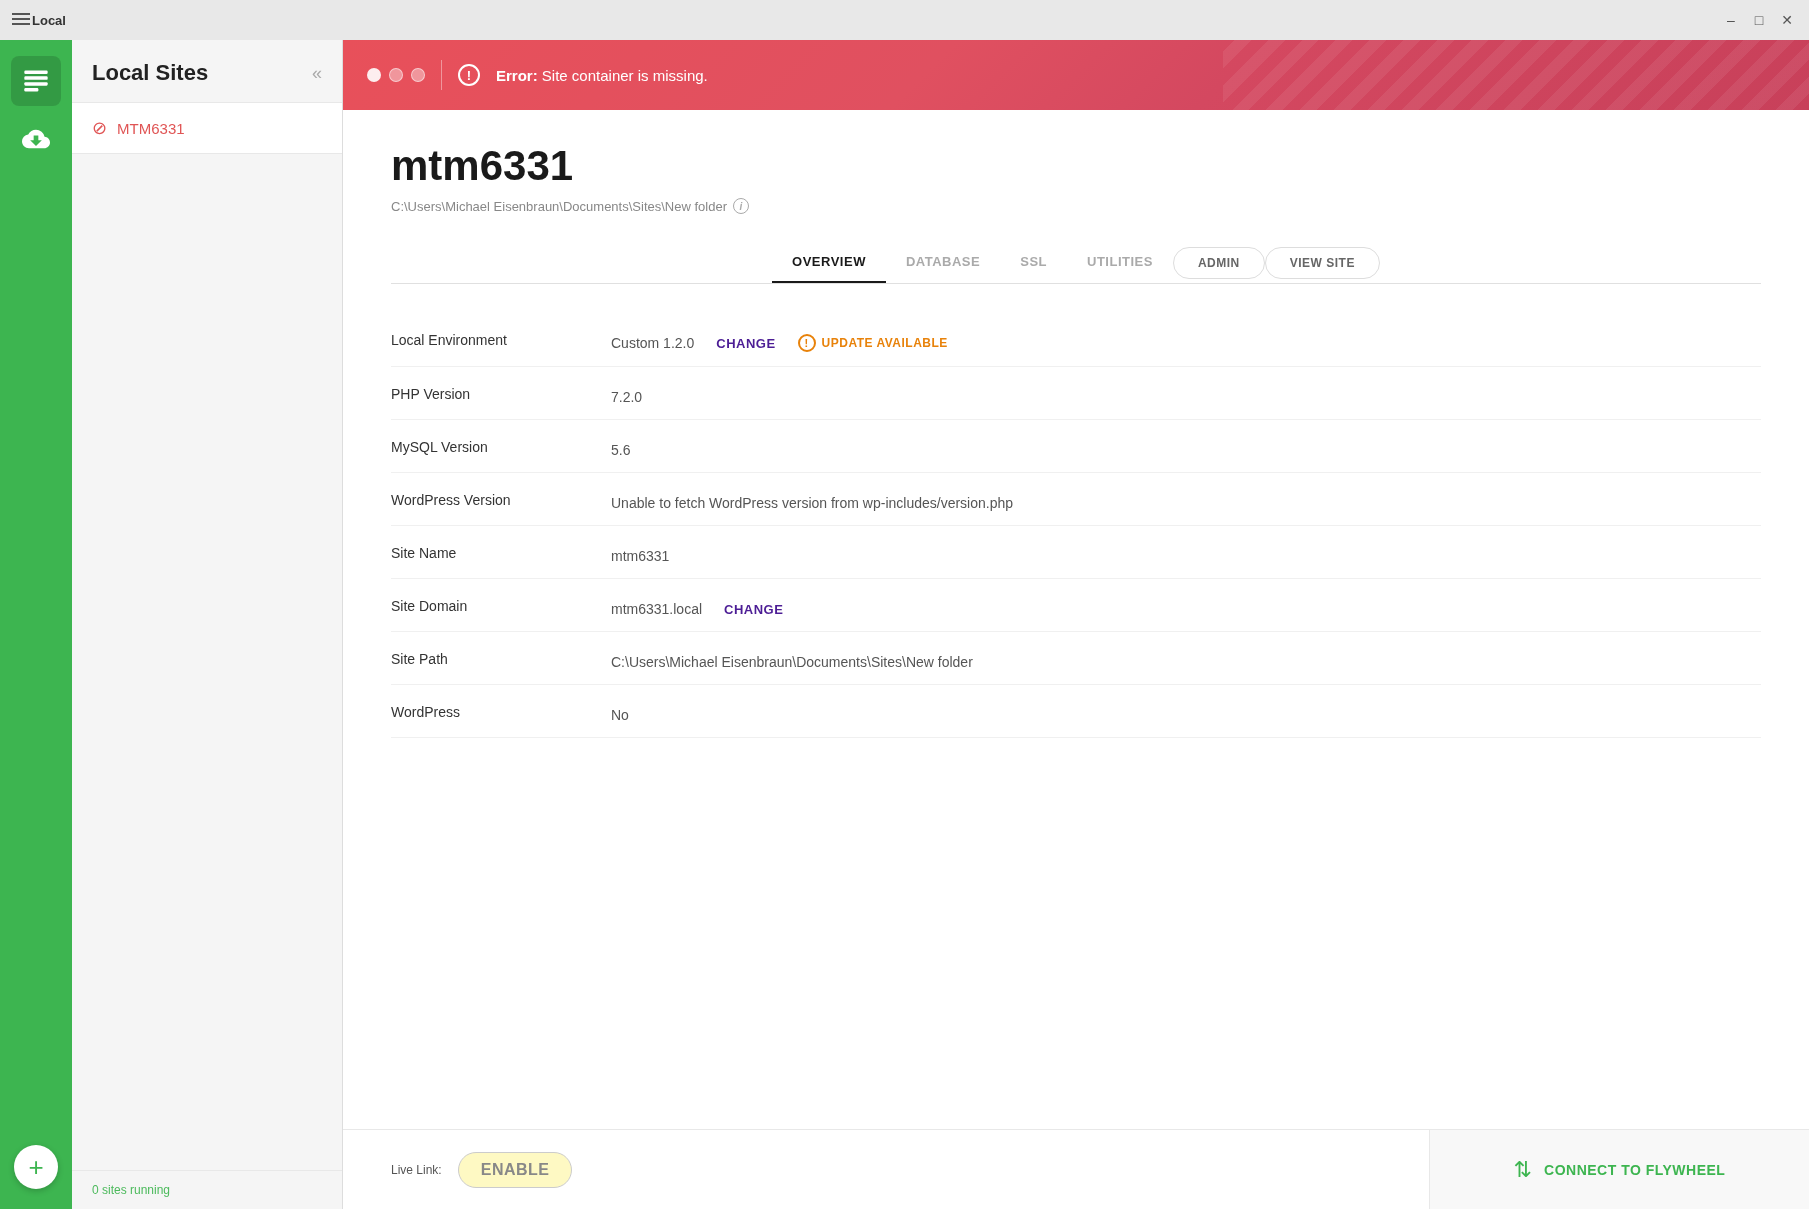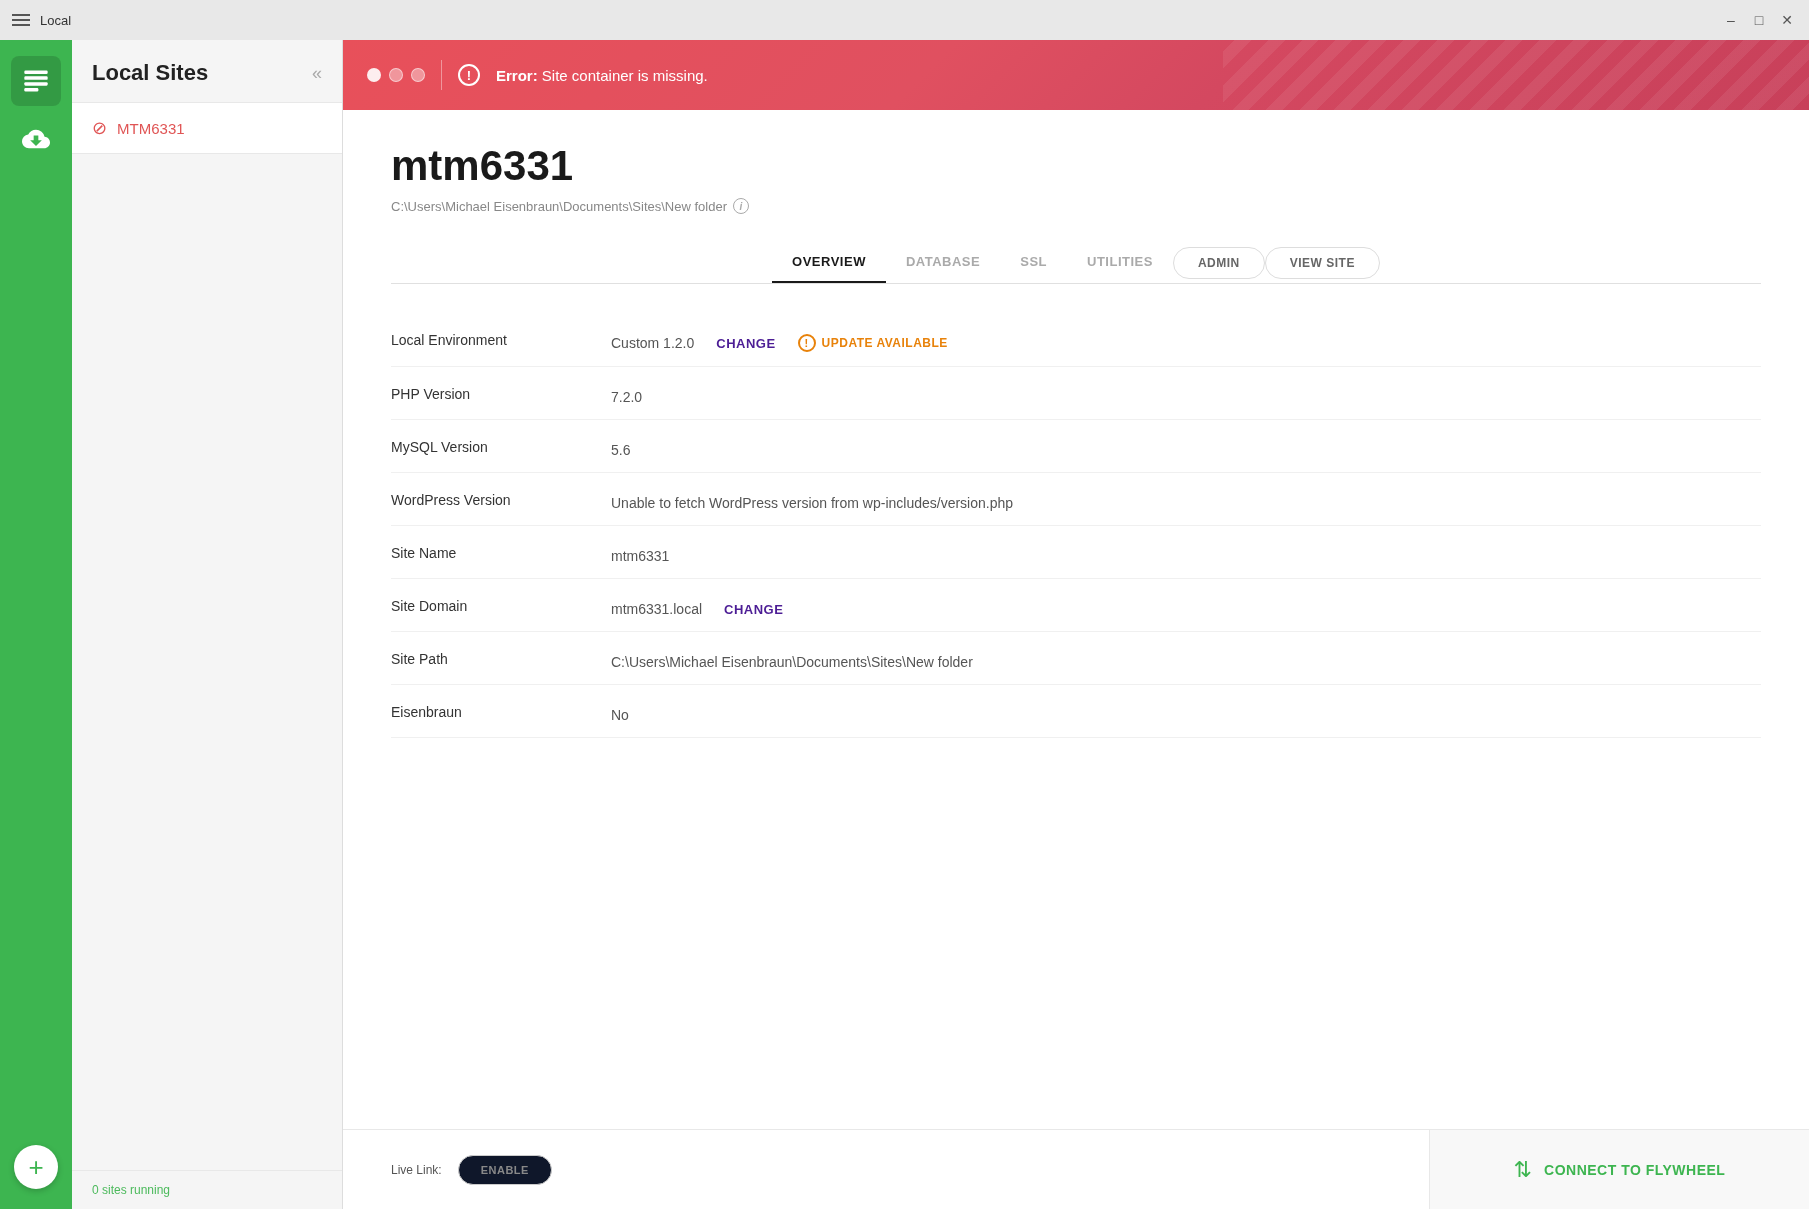--- a/index.html
+++ b/index.html
@@ -8,21 +8,21 @@
     
     .titlebar {
       height: 40px;
       background: #e8e8e8;
       display: flex;
       align-items: center;
       justify-content: space-between;
       padding: 0 12px;
       flex-shrink: 0;
     }
-    .titlebar-left { display: flex; align-items: center; gap: 10px; }
+    .titlebar-left { display: flex; gap: 2px; font-weight: bold; }
     .titlebar-menu-icon { display: flex; flex-direction: column; gap: 3px; cursor: pointer; }
     .titlebar-menu-icon span { display: block; width: 18px; height: 2px; background: #555; }
     .titlebar-title { font-size: 13px; color: #333; }
     .titlebar-controls { display: flex; gap: 8px; }
     .titlebar-btn { width: 20px; height: 20px; display: flex; align-items: center; justify-content: center; cursor: pointer; font-size: 14px; color: #555; background: none; border: none; }
 
     
     .app-body {
       display: flex;
       flex: 1;
@@ -247,23 +247,23 @@
       padding: 0 48px;
       display: flex;
       align-items: center;
       gap: 16px;
     }
     .footer-label { font-size: 12px; color: #555; }
     .enable-btn {
       padding: 8px 22px;
       border: 1.5px solid #ccc;
       border-radius: 20px;
-      background: #0f172a;
+      background: #fef9c3;
       color: #888;
-      font-size: 11px;
+      font-size: 16px;
       font-weight: 600;
       cursor: pointer;
       text-transform: uppercase;
       letter-spacing: 0.5px;
     }
     .footer-right {
       width: 380px;
       height: 100%;
       background: #f8f8f8;
       border-left: 1px solid #e8e8e8;
@@ -410,21 +410,21 @@
           <span class="change-link">CHANGE</span>
         </div>
       </div>
 
       <div class="info-row">
         <div class="info-label">Site Path</div>
         <div class="info-value">C:\Users\Michael Eisenbraun\Documents\Sites\New folder</div>
       </div>
 
       <div class="info-row">
-        <div class="info-label">Eisenbraun</div>
+        <div class="info-label">WordPress</div>
         <div class="info-value">No</div>
       </div>
     </div>
 
     <div class="site-footer">
       <div class="footer-left">
         <span class="footer-label">Live Link:</span>
         <button class="enable-btn">ENABLE</button>
       </div>
       <div class="footer-right">

